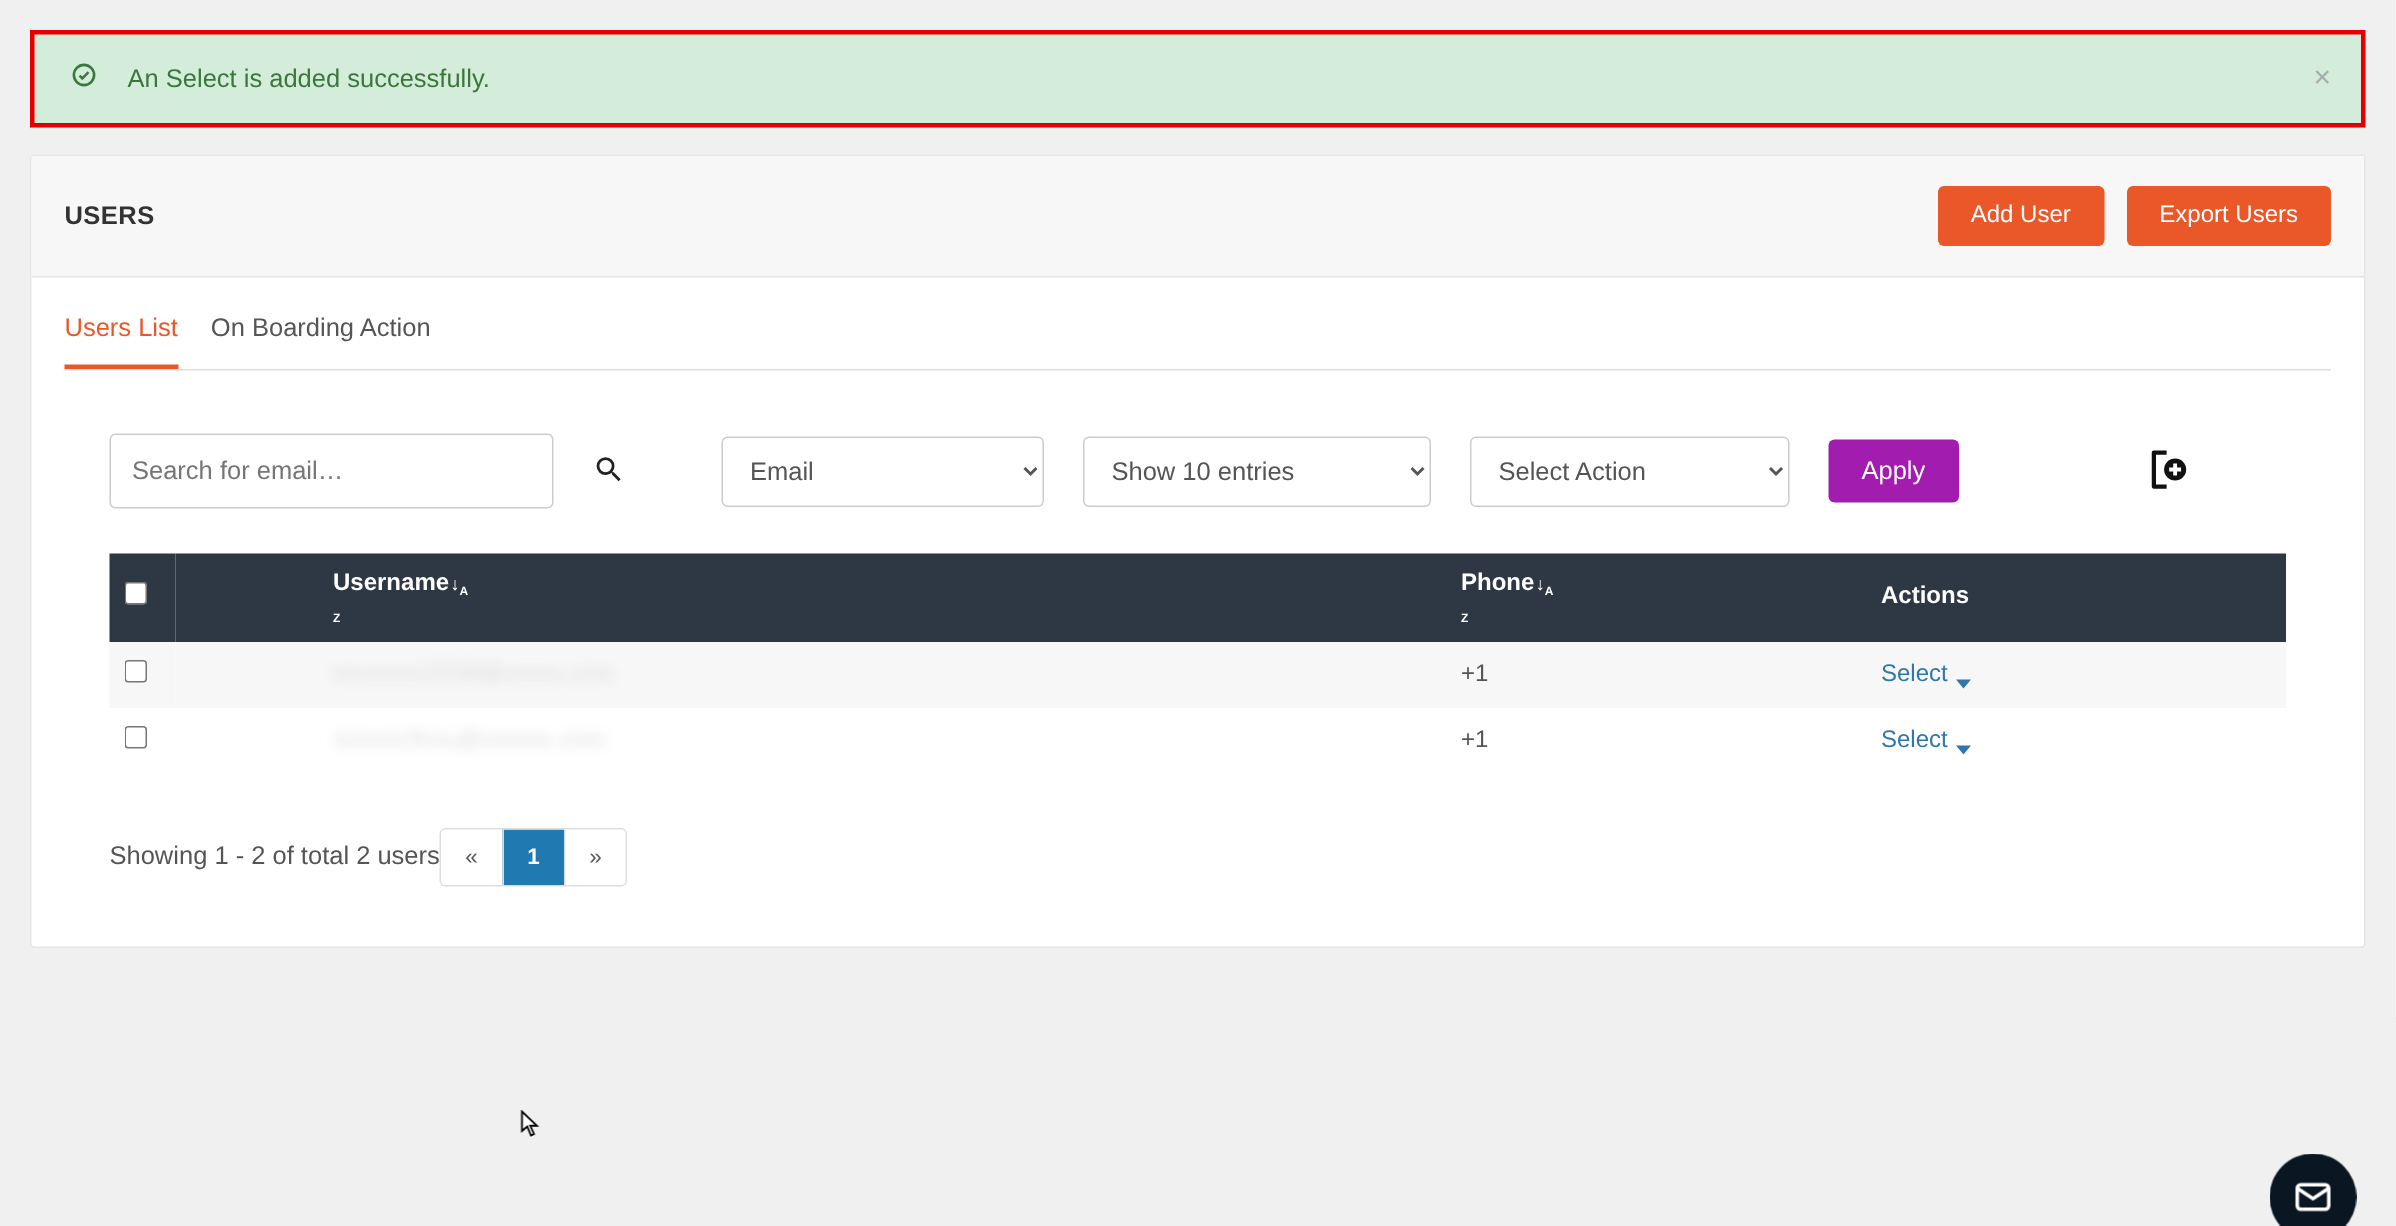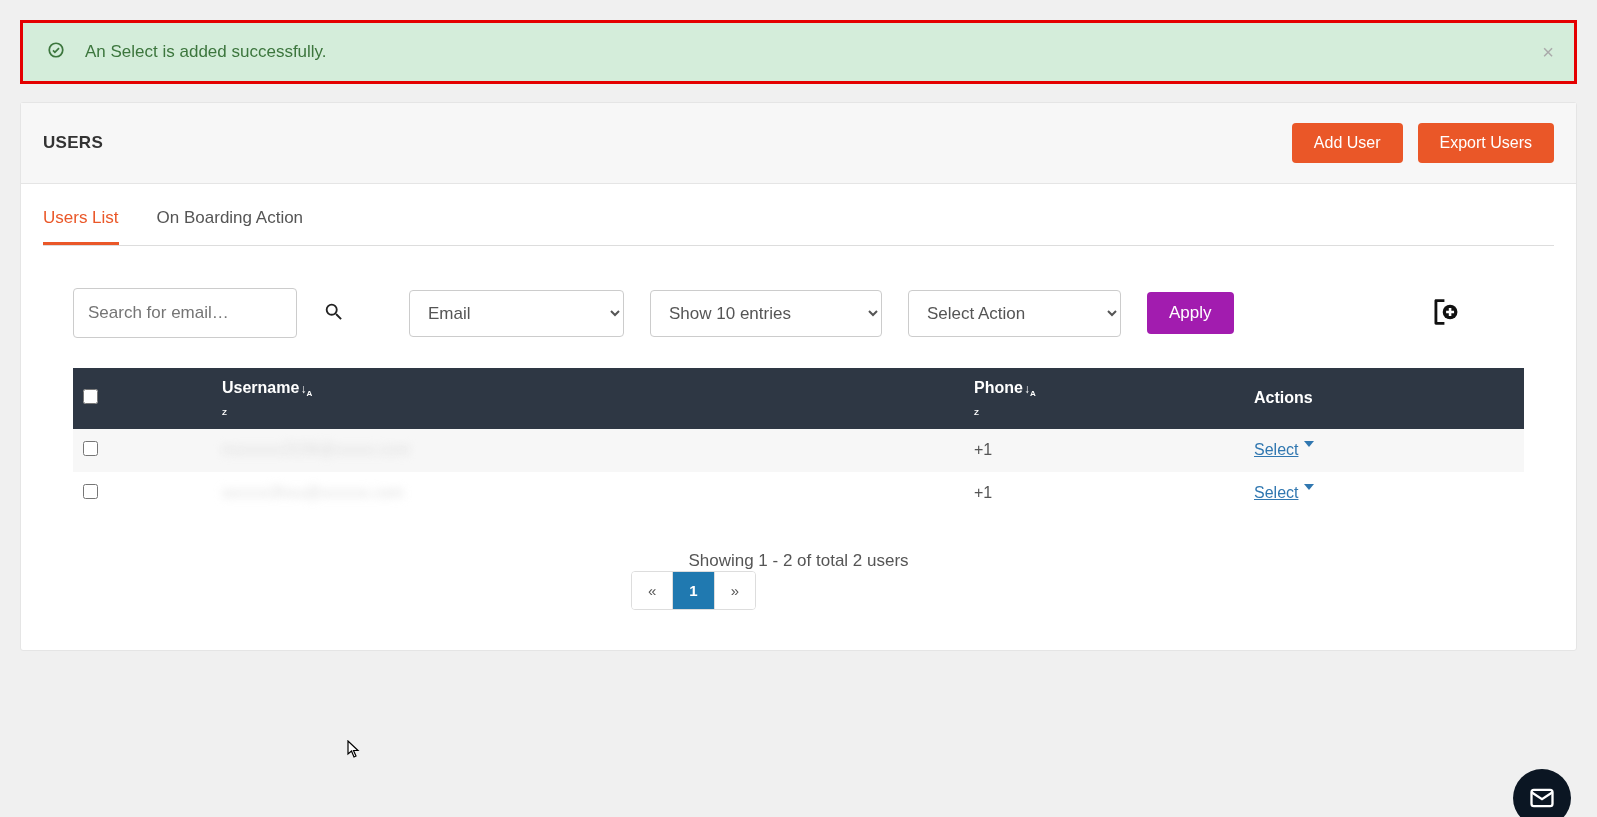--- a/index.html
+++ b/index.html
@@ -35,37 +35,37 @@
       color: #fff;
       border: none;
       padding: 11px 22px;
       font-size: 16px;
       border-radius: 4px;
       cursor: pointer;
     }
     
     .card-body { padding: 0 22px 22px 22px; }
     
-    .tabs { display: flex; gap: 38px; border-bottom: 1px solid #ddd; padding-top: 10px; }
+    .tabs { display: flex; gap: 22px; border-bottom: 1px solid #ddd; padding-top: 10px; }
     .tab {
       padding: 14px 0;
       font-size: 17px;
       color: #555;
       cursor: pointer;
       border-bottom: 3px solid transparent;
     }
     .tab.active { color: #ea5728; border-bottom-color: #ea5728; }
     
     .filters { display: flex; align-items: center; gap: 26px; padding: 42px 0 30px 30px; }
     .search-input {
       padding: 14px 14px;
       font-size: 17px;
       border: 1px solid #ccc;
       border-radius: 4px;
-      width: 224px;
+      width: 296px;
       color: #777;
     }
     .search-icon-btn { background: none; border: none; cursor: pointer; }
     .select-control {
       padding: 12px 14px;
       font-size: 17px;
       border: 1px solid #ccc;
       border-radius: 4px;
       background: #fff;
       color: #555;
@@ -102,35 +102,34 @@
     .sort-icon { font-size: 12px; margin-left: 1px; vertical-align: baseline; }
     th input[type="checkbox"] { width: 15px; height: 15px; accent-color: #fff; }
     
     tbody tr:nth-child(odd) { background: #f7f7f7; }
     tbody tr:nth-child(even) { background: #fff; }
     tbody td { padding: 12px 10px; font-size: 16px; color: #555; }
     td.col-check { padding-left: 10px; }
     td.col-check input { width: 15px; height: 15px; }
     td.col-user { padding-left: 105px; }
     .blurred { color: #ddd; filter: blur(4px); user-select: none; }
-    .select-action-link { color: #3077b0; cursor: pointer; display: inline-flex; align-items: flex-start; gap: 6px; text-decoration: underline; }
+    .select-action-link { color: #3077b0; cursor: pointer; display: inline-flex; align-items: flex-end; gap: 6px; }
     .caret-down {
       display: inline-block;
       width: 0; height: 0;
       border-left: 5px solid transparent;
       border-right: 5px solid transparent;
       border-top: 6px solid #3077b0;
     }
     
     .table-footer {
       display: flex;
       justify-content: flex-start;
       align-items: center;
       padding: 36px 30px 18px 30px;
-      flex-direction: column;
     }
     .showing-text { font-size: 17px; color: #555; }
     .pagination { display: flex; border: 1px solid #ddd; border-radius: 4px; overflow: hidden; margin-right: 210px; }
     .page-item {
       padding: 10px 16px;
       font-size: 15px;
       color: #555;
       background: #fff;
       border-left: 1px solid #ddd;
       cursor: pointer;

